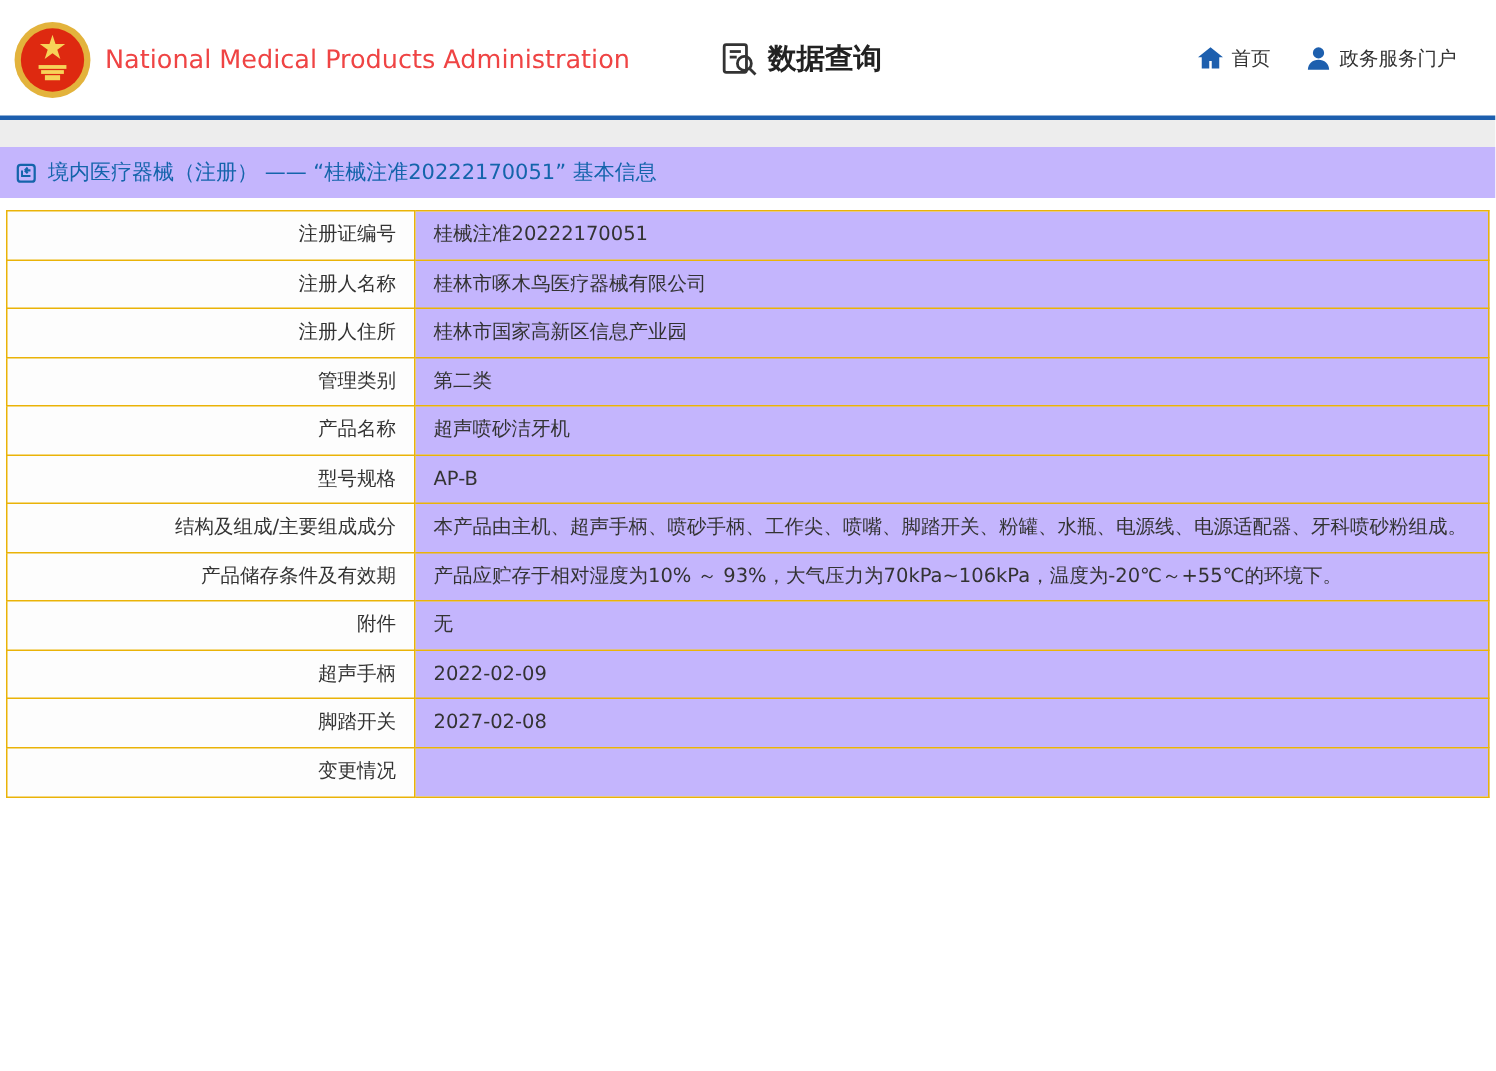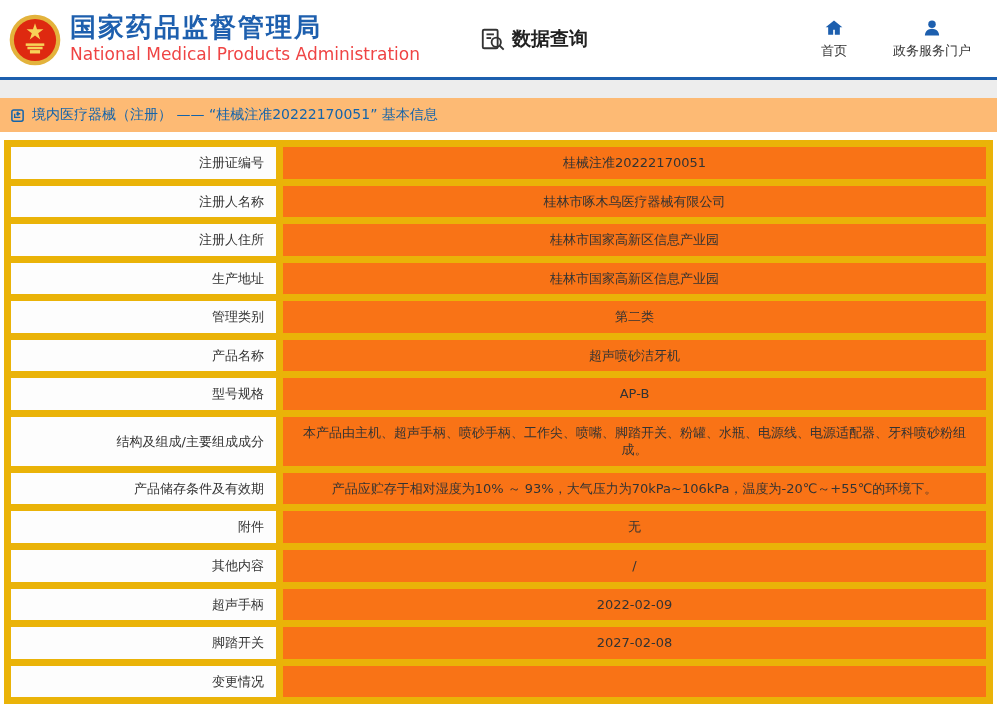--- a/index.html
+++ b/index.html
@@ -41,85 +41,84 @@
     cursor: pointer;
   }
   .data-query .dq-label {
     font-size: 19px;
     font-weight: bold;
     color: #222;
   }
   .hspacer { flex: 1 1 auto; }
   .nav-item {
     display: flex;
-    flex-direction: column;
+    flex-direction: row;
     align-items: center;
     gap: 4px;
-    margin-left: 46px;
+    margin-left: 22px;
     cursor: pointer;
   }
   .nav-item .nav-label { font-size: 13px; color: #333; }
 
   
   .subband { height: 18px; background: #ededed; }
   .breadcrumb-bar {
     height: 34px;
-    background: #fdba74;
+    background: #c4b5fd;
     display: flex;
     align-items: center;
     gap: 7px;
     padding: 0 10px;
   }
   .breadcrumb-bar .bc-text {
     font-size: 14px;
     color: #1464ab;
   }
 
   
   .table-wrap { padding: 8px 4px 0 4px; background: #fff; }
   table.info-table {
     width: 989px;
     border-collapse: collapse;
     table-layout: fixed;
   }
   table.info-table td {
-    border: 7px solid #eab308;
+    border: 1px solid #eab308;
     font-size: 13px;
     color: #333;
     padding: 7px 12px;
     line-height: 1.35;
     vertical-align: middle;
     word-break: break-all;
   }
   td.cell-label {
     width: 272px;
     text-align: right;
     background: #fdfdfd;
     white-space: nowrap;
   }
-  td.cell-value { background: #f97316; text-align: center; }
+  td.cell-value { background: #c4b5fd; }
 
   svg { display: block; }
 </style>
 </head>
 <body>
 
 <header class="header">
   <div class="emblem">
     <svg viewBox="0 0 64 64" width="54" height="54">
       <circle cx="32" cy="32" r="30" fill="#e3b33c"></circle>
       <circle cx="32" cy="32" r="25" fill="#de2910"></circle>
       <polygon fill="#f7d358" points="32,12 34.4,19.4 42,19.4 35.8,23.9 38.2,31.3 32,26.7 25.8,31.3 28.2,23.9 22,19.4 29.6,19.4"></polygon>
       <rect x="21" y="36" width="22" height="3" fill="#f7d358"></rect>
       <rect x="23" y="40" width="18" height="3" fill="#f7d358"></rect>
       <rect x="26" y="44" width="12" height="4" fill="#f7d358"></rect>
     </svg>
   </div>
   <div class="agency">
-    <div class="cn">国家药品监督管理局</div>
     <div class="en">National Medical Products Administration</div>
   </div>
 
   <div class="data-query">
     <span>
       <svg viewBox="0 0 28 28" width="26" height="26" fill="none" stroke="#333" stroke-width="2">
         <rect x="3" y="4" width="16" height="20" rx="1.5"></rect>
         <line x1="7" y1="9" x2="15" y2="9"></line>
         <line x1="7" y1="13" x2="12" y2="13"></line>
         <circle cx="17.5" cy="17.5" r="5"></circle>
@@ -173,24 +172,20 @@
     </tr>
     <tr>
       <td class="cell-label">注册人名称</td>
       <td class="cell-value">桂林市啄木鸟医疗器械有限公司</td>
     </tr>
     <tr>
       <td class="cell-label">注册人住所</td>
       <td class="cell-value">桂林市国家高新区信息产业园</td>
     </tr>
     <tr>
-      <td class="cell-label">生产地址</td>
-      <td class="cell-value">桂林市国家高新区信息产业园</td>
-    </tr>
-    <tr>
       <td class="cell-label">管理类别</td>
       <td class="cell-value">第二类</td>
     </tr>
     <tr>
       <td class="cell-label">产品名称</td>
       <td class="cell-value">超声喷砂洁牙机</td>
     </tr>
     <tr>
       <td class="cell-label">型号规格</td>
       <td class="cell-value">AP-B</td>
@@ -199,24 +194,20 @@
       <td class="cell-label">结构及组成/主要组成成分</td>
       <td class="cell-value">本产品由主机、超声手柄、喷砂手柄、工作尖、喷嘴、脚踏开关、粉罐、水瓶、电源线、电源适配器、牙科喷砂粉组成。</td>
     </tr>
     <tr>
       <td class="cell-label">产品储存条件及有效期</td>
       <td class="cell-value">产品应贮存于相对湿度为10% ～ 93%，大气压力为70kPa~106kPa，温度为-20℃～+55℃的环境下。</td>
     </tr>
     <tr>
       <td class="cell-label">附件</td>
       <td class="cell-value">无</td>
-    </tr>
-    <tr>
-      <td class="cell-label">其他内容</td>
-      <td class="cell-value">/</td>
     </tr>
     <tr>
       <td class="cell-label">超声手柄</td>
       <td class="cell-value">2022-02-09</td>
     </tr>
     <tr>
       <td class="cell-label">脚踏开关</td>
       <td class="cell-value">2027-02-08</td>
     </tr>
     <tr>

